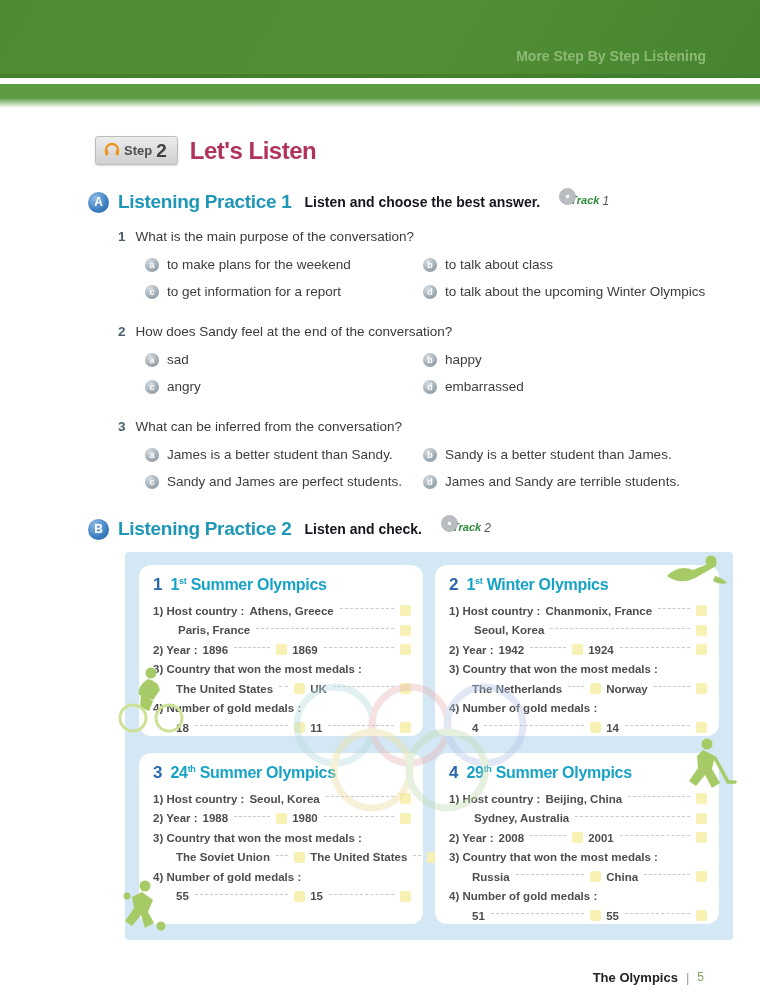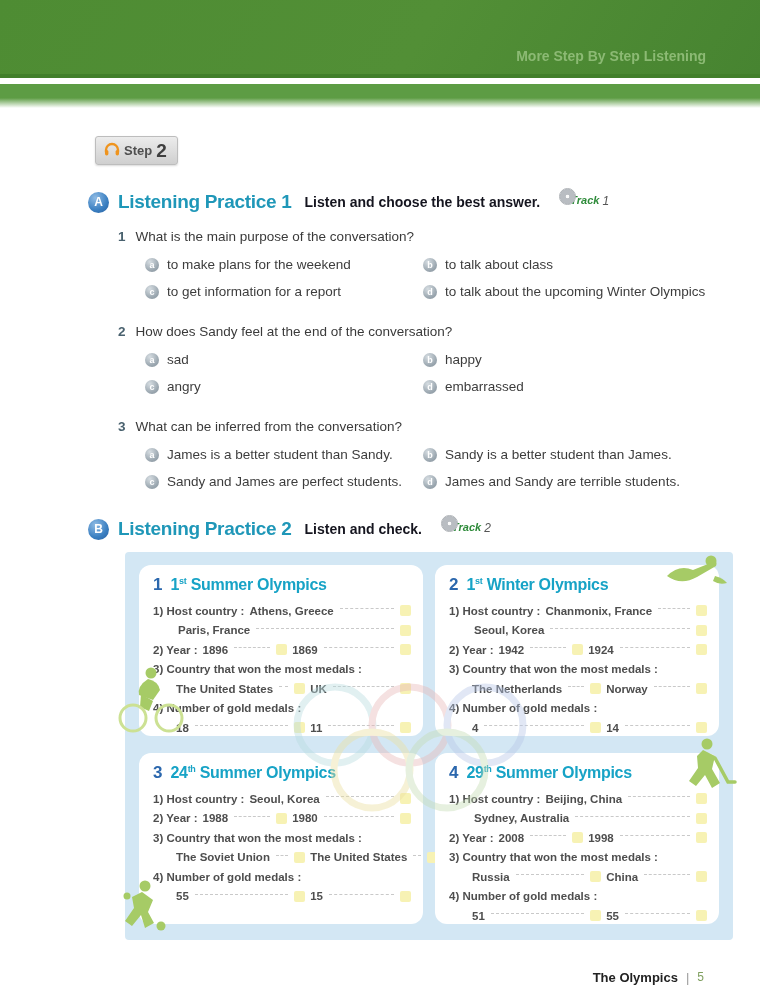--- a/index.html
+++ b/index.html
@@ -93,20 +93,21 @@
     <span>
       <svg width="16" height="14" viewBox="0 0 16 14">
         <path d="M2 10 V8 a6 6 0 0 1 12 0 v2" fill="none" stroke="#ef941e" stroke-width="2.4" stroke-linecap="round"></path>
         <rect x="1" y="8" width="3.4" height="5.4" rx="1.6" fill="#ef941e"></rect>
         <rect x="11.6" y="8" width="3.4" height="5.4" rx="1.6" fill="#ef941e"></rect>
       </svg>
     </span>
     <span class="step-word">Step</span>
     <span class="step-num">2</span>
   </div>
+  <div class="step-title">Let's Listen</div>
 </div>
 
 <div class="section-head" style="left:88px;top:191px;">
   <div class="letter-ball">A</div>
   <div class="section-title">Listening Practice 1</div>
   <div class="section-instr">Listen and choose the best answer.</div>
   <div class="track">
     <span class="disc"></span>
     <span class="track-word">Track</span>
     <span class="track-num">1</span>
@@ -431,21 +432,21 @@
         <span class="cb"></span>
       </div>
     <div class="brow">
       <span class="half halfL">
           <span class="lbl">2) Year :</span>
           <span class="val">2008</span>
           <span class="dots"></span>
           <span class="cb"></span>
         </span>
       <span class="half halfR">
-          <span class="val">1998</span>
+          <span class="val">2001</span>
           <span class="dots"></span>
           <span class="cb"></span>
         </span>
     </div>
     <div class="brow">
         <span class="lbl">3) Country that won the most medals :</span>
       </div>
     <div class="brow">
       <span class="half halfL indent2">
           <span class="val">Russia</span>

